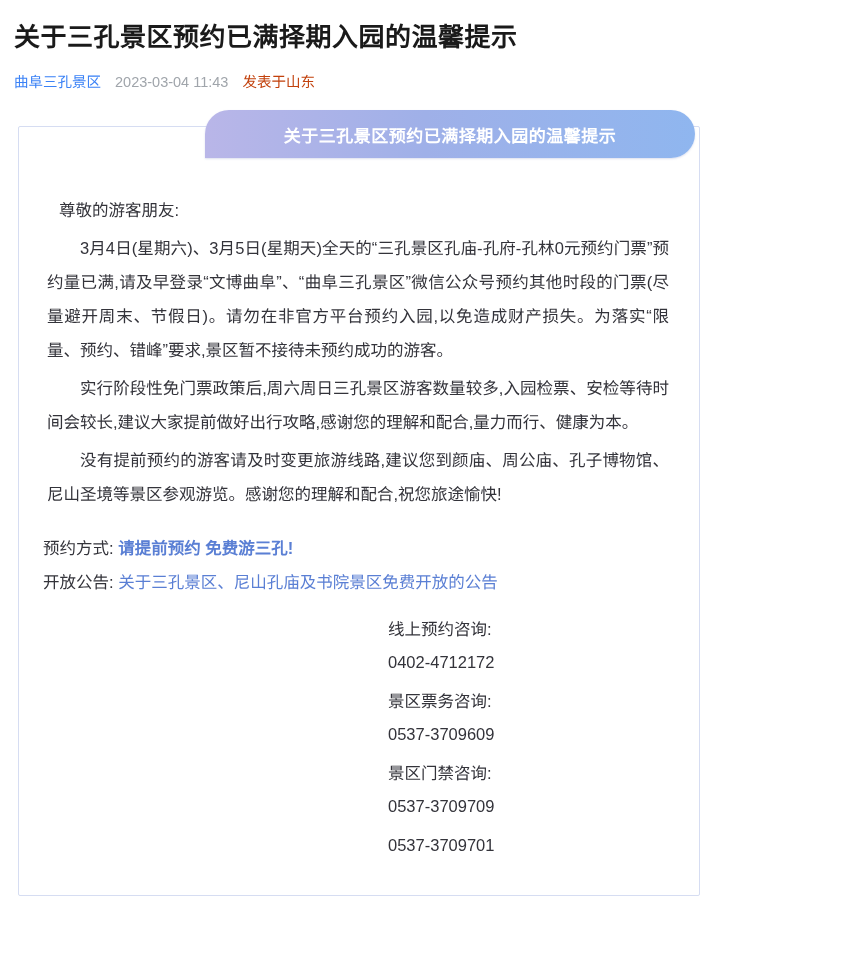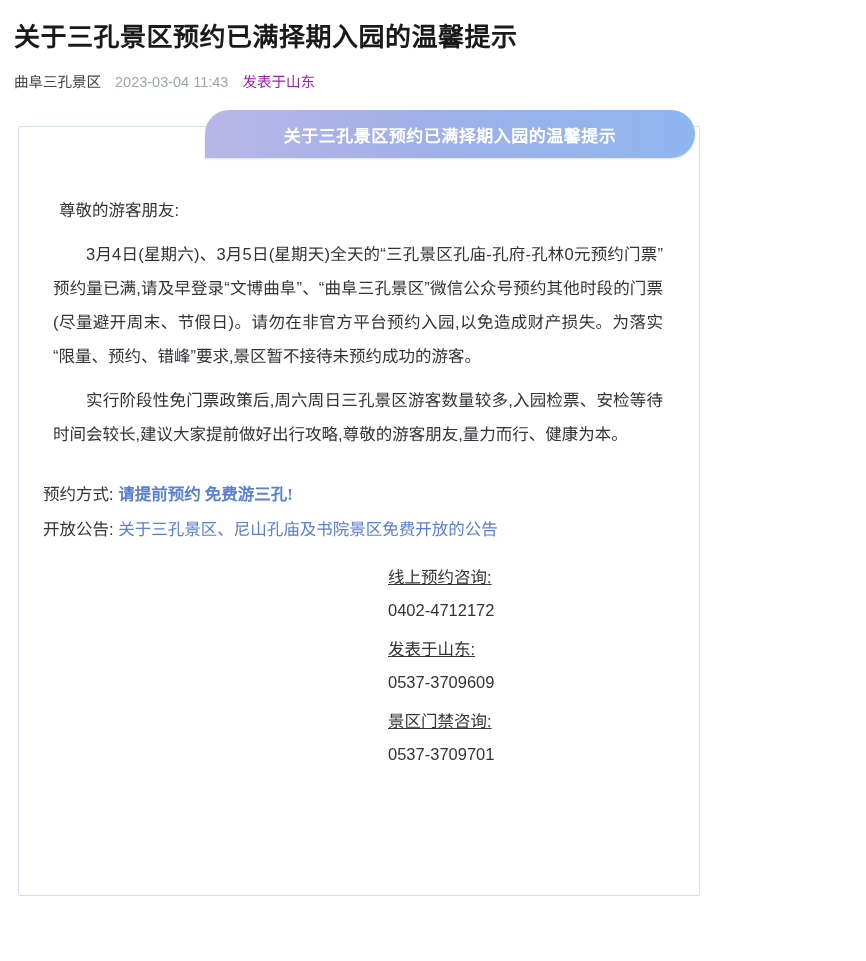--- a/index.html
+++ b/index.html
@@ -35,27 +35,27 @@
   .meta-row {
     margin-top: 16px;
     display: flex;
     align-items: center;
     gap: 14px;
     font-size: 14.5px;
     line-height: 20px;
     color: #9aa0a6;
   }
   .meta-source {
-    color: #404040;
+    color: #3b82f6;
   }
   .meta-date {
     color: #a0a5ab;
   }
   .meta-region {
-    color: #a21caf;
+    color: #c2410c;
   }
   
   .content-card {
     margin: 34px 8px 0 18px;
     border: 1px solid #d6ddf2;
     border-radius: 2px;
     background: #ffffff;
     position: relative;
     min-height: 770px;
     box-sizing: border-box;
@@ -88,47 +88,46 @@
   .body-text {
     padding: 12px 26px 0 24px;
     font-size: 16.5px;
     line-height: 34px;
     color: #33333a;
   }
   .salutation {
     margin: 0 0 2px 16px;
   }
   .para {
-    margin: 10px;
+    margin: 4px;
     text-indent: 2em;
     text-align: justify;
   }
   .spacer-sm { height: 16px; }
   .kv-line {
     margin: 0;
     font-size: 16.5px;
     line-height: 34px;
     color: #33333a;
   }
   .kv-label { color: #33333a; }
   .kv-link {
     color: #5a7fd4;
     text-decoration: none;
     cursor: pointer;
-    font-family: Liberation Serif, serif;
   }
   .kv-link.strong { font-weight: 700; }
   .contact-block {
     margin-top: 14px;
     padding-left: 345px;
     font-size: 16.5px;
     line-height: 33px;
     color: #33333a;
   }
-  .contact-label { margin: 0; text-decoration: underline; }
+  .contact-label { margin: 0; }
   .contact-number { margin: 0 0 6px 0; }
 </style>
 </head>
 <body>
 
 <div class="page">
 
   <div class="article-header">
     <h1 class="article-title">关于三孔景区预约已满择期入园的温馨提示</h1>
     <div class="meta-row">
@@ -142,37 +141,39 @@
 
     <div class="banner-wrap">
       <div class="banner">
         <span class="banner-text">关于三孔景区预约已满择期入园的温馨提示</span>
       </div>
     </div>
 
     <div class="body-text">
       <p class="salutation">尊敬的游客朋友:</p>
       <p class="para">3月4日(星期六)、3月5日(星期天)全天的“三孔景区孔庙-孔府-孔林0元预约门票”预约量已满,请及早登录“文博曲阜”、“曲阜三孔景区”微信公众号预约其他时段的门票(尽量避开周末、节假日)。请勿在非官方平台预约入园,以免造成财产损失。为落实“限量、预约、错峰”要求,景区暂不接待未预约成功的游客。</p>
-      <p class="para">实行阶段性免门票政策后,周六周日三孔景区游客数量较多,入园检票、安检等待时间会较长,建议大家提前做好出行攻略,尊敬的游客朋友,量力而行、健康为本。</p>
+      <p class="para">实行阶段性免门票政策后,周六周日三孔景区游客数量较多,入园检票、安检等待时间会较长,建议大家提前做好出行攻略,感谢您的理解和配合,量力而行、健康为本。</p>
+      <p class="para">没有提前预约的游客请及时变更旅游线路,建议您到颜庙、周公庙、孔子博物馆、尼山圣境等景区参观游览。感谢您的理解和配合,祝您旅途愉快!</p>
 
       <div class="spacer-sm"></div>
 
       <p class="kv-line">
         <span class="kv-label">预约方式:</span>
         <span class="kv-link strong">请提前预约  免费游三孔!</span>
       </p>
       <p class="kv-line">
         <span class="kv-label">开放公告:</span>
         <span class="kv-link">关于三孔景区、尼山孔庙及书院景区免费开放的公告</span>
       </p>
 
       <div class="contact-block">
         <p class="contact-label">线上预约咨询:</p>
         <p class="contact-number">0402-4712172</p>
-        <p class="contact-label">发表于山东:</p>
+        <p class="contact-label">景区票务咨询:</p>
         <p class="contact-number">0537-3709609</p>
         <p class="contact-label">景区门禁咨询:</p>
+        <p class="contact-number">0537-3709709</p>
         <p class="contact-number">0537-3709701</p>
       </div>
     </div>
 
   </div>
 </div>
 
 </body></html>

